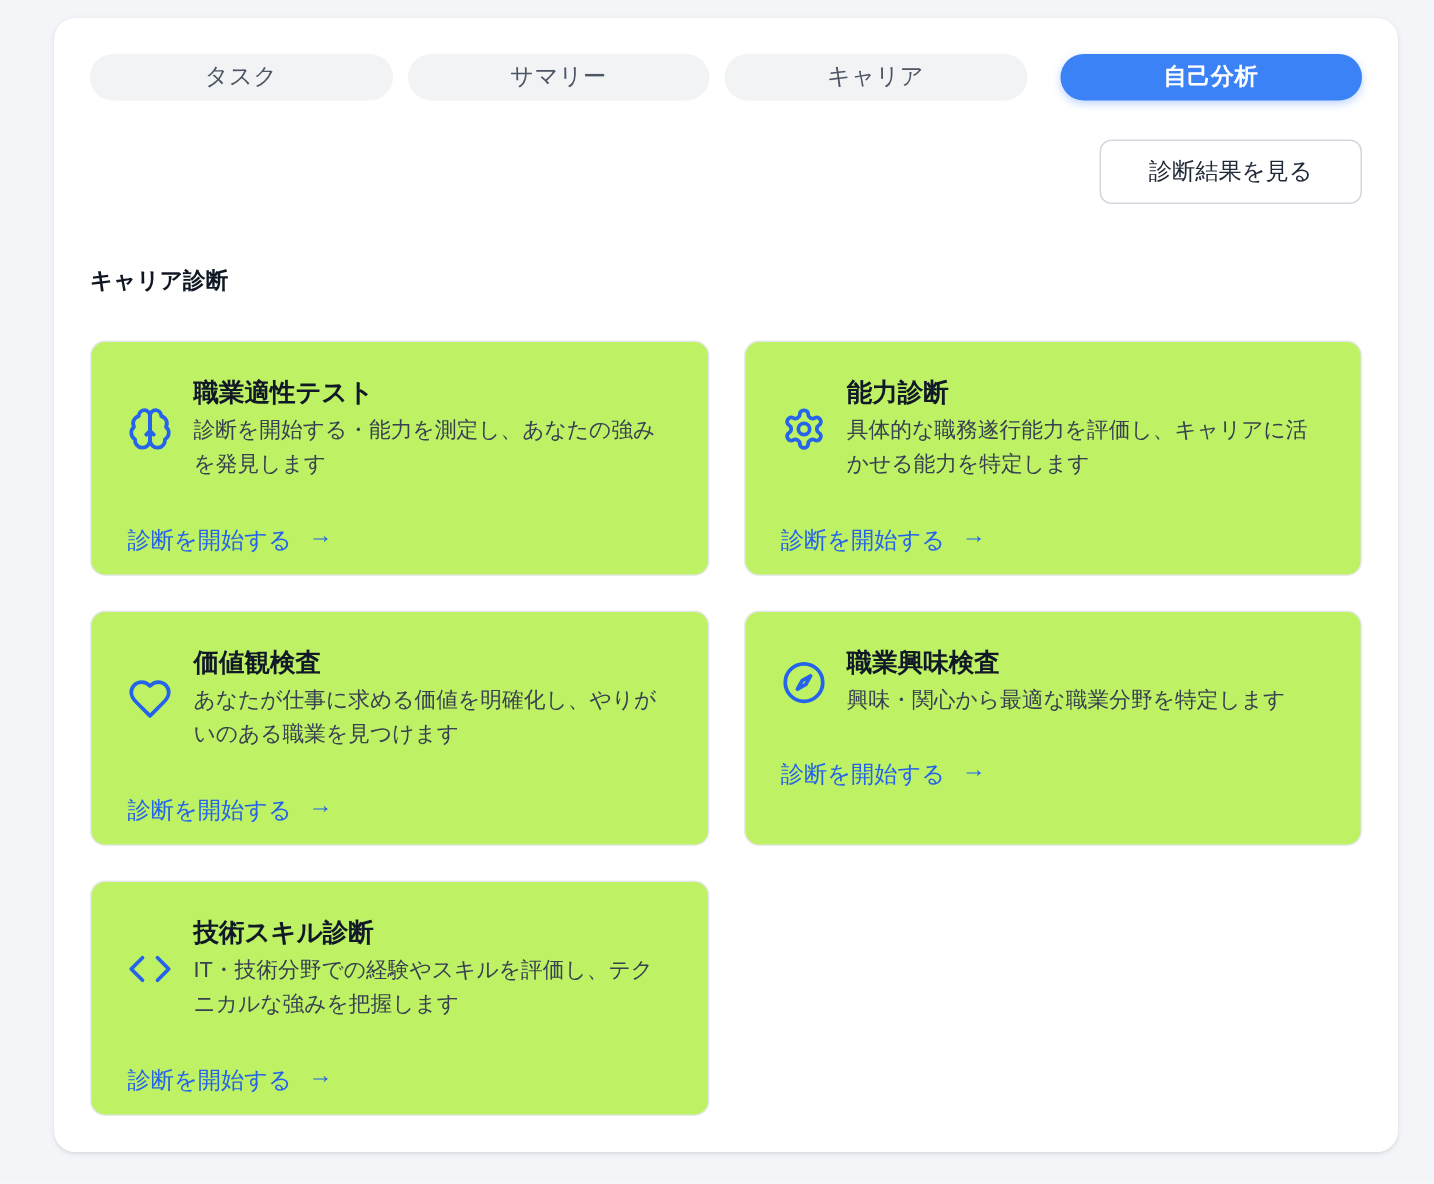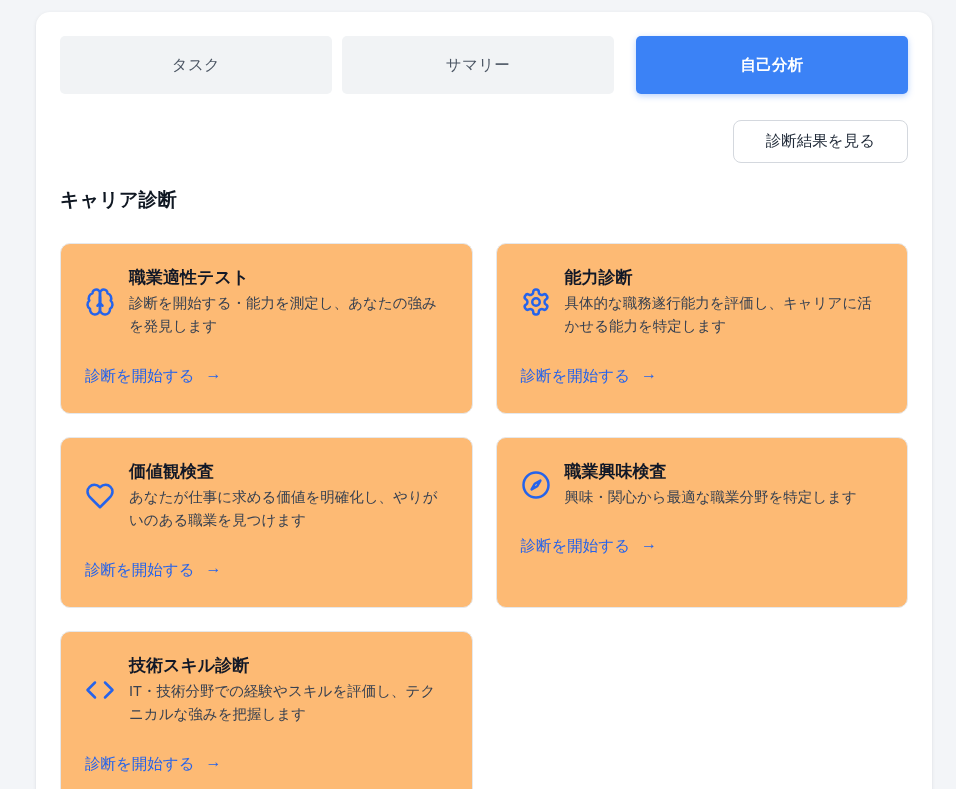--- a/index.html
+++ b/index.html
@@ -15,26 +15,26 @@
     width: 896px; min-height: 753px;
     background: #ffffff;
     border-radius: 14px;
     box-shadow: 0 1px 4px rgba(17,24,39,.07), 0 1px 2px rgba(17,24,39,.05);
     padding: 24px;
   }
   
   .tabbar { display: flex; gap: 10px; }
   .tab {
     flex: 1 1 0;
-    height: 58px;
+    height: 31px;
     display: flex; align-items: center; justify-content: center;
     background: #f1f3f5;
     color: #4b5563;
     font-size: 15.5px;
-    border: none; border-radius: 5px;
+    border: none; border-radius: 16px;
     cursor: pointer;
     letter-spacing: .02em;
   }
   .tab.active {
     background: #3b82f6;
     color: #ffffff;
     font-weight: bold;
     box-shadow: 0 2px 6px rgba(59,130,246,.35);
     margin-left: 12px;
   }
@@ -48,38 +48,38 @@
     border: 1px solid #d4d8de;
     border-radius: 8px;
     padding: 10px 32px;
     font-size: 15.5px;
     color: #1f2937;
     cursor: pointer;
     font-family: inherit;
   }
   
   .section-title {
-    margin-top: 24px;
-    font-size: 19px;
+    margin-top: 42px;
+    font-size: 15px;
     font-weight: bold;
     color: #0f1722;
     letter-spacing: .01em;
   }
   
   .cards {
     margin-top: 30px;
     display: grid;
     grid-template-columns: 1fr 1fr;
     gap: 23px;
   }
   .card {
-    background: #fdba74;
+    background: #bef264;
     border: 1px solid #e6e8eb;
     border-radius: 10px;
-    padding: 22px 24px 26px 24px;
+    padding: 22px 24px 12px 24px;
     min-height: 156px;
   }
   .card-head {
     display: flex;
     align-items: center;
     gap: 14px;
   }
   .card-icon {
     flex: 0 0 30px;
     width: 30px; height: 30px;
@@ -111,20 +111,21 @@
   .arrow { font-size: 16px; line-height: 1; }
 </style>
 </head>
 <body>
 
 <div class="panel">
 
   <div class="tabbar">
     <button class="tab">タスク</button>
     <button class="tab">サマリー</button>
+    <button class="tab">キャリア</button>
     <button class="tab active">自己分析</button>
   </div>
 
   <div class="actions-row">
     <button class="results-btn">診断結果を見る</button>
   </div>
 
   <h1 class="section-title">キャリア診断</h1>
 
   <div class="cards">

